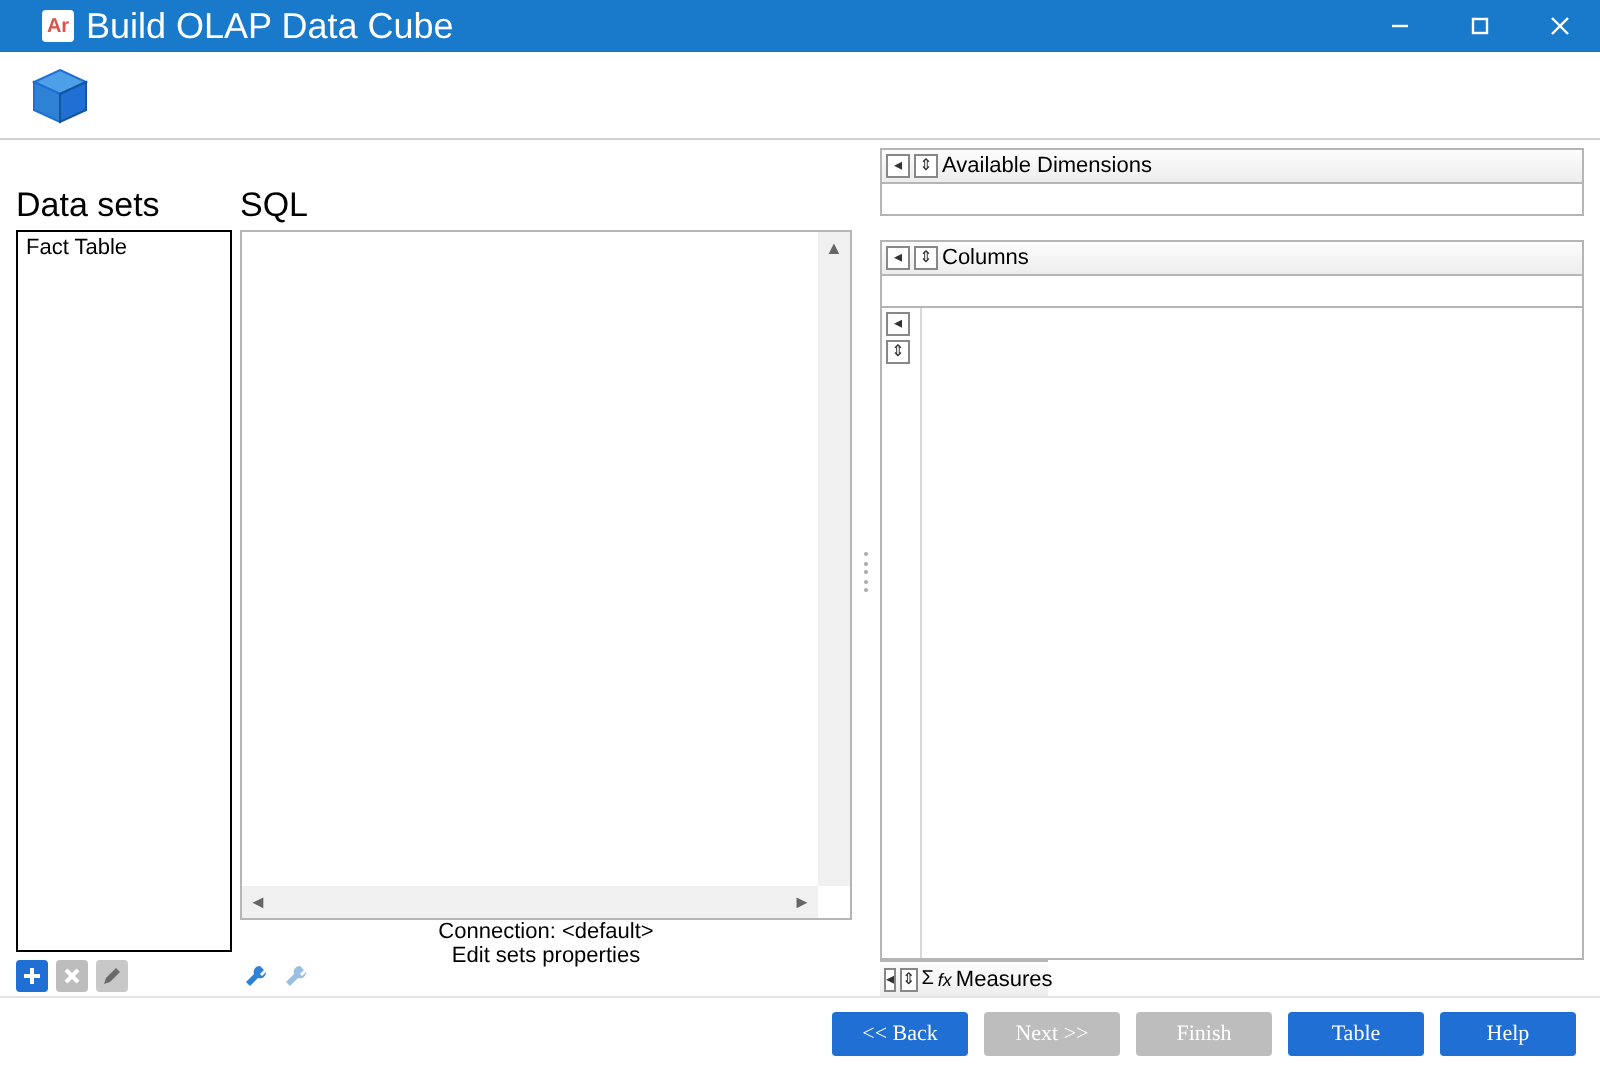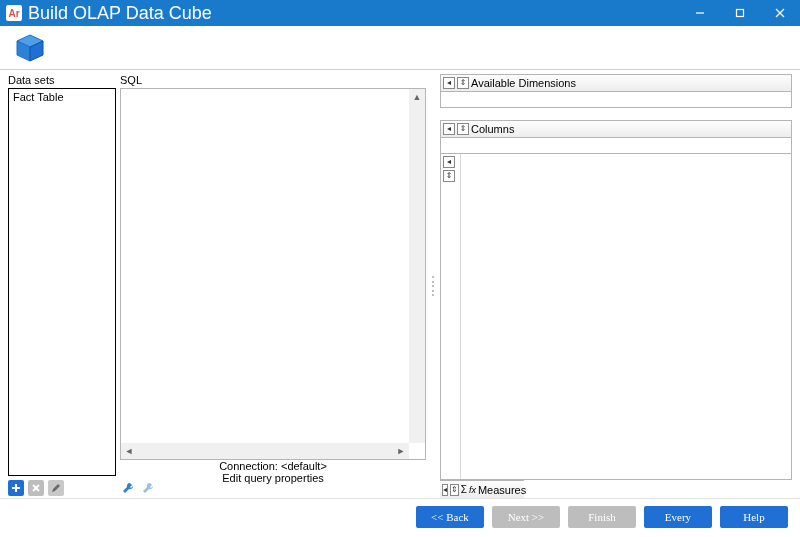--- a/index.html
+++ b/index.html
@@ -1,36 +1,36 @@
 <!DOCTYPE html>
 <html><head>
 <meta charset="utf-8">
 <style>
   * { box-sizing: border-box; margin: 0; padding: 0; font-family: "Segoe UI", Tahoma, sans-serif; font-size: 11px; }
   html, body { width: 800px; height: 537px; background: #fff; overflow: hidden; }
 
   
-  .titlebar { height: 26px; background: #1979ca; color: #fff; display: flex; align-items: center; padding-left: 6px; }
+  .titlebar { height: 26px; background: #1979ca; color: #fff; display: flex; align-items: center; padding-left: 21px; }
   .titlebar .app-icon { width: 16px; height: 16px; background: #fff; color: #d9534f; border-radius: 2px; display: flex; align-items: center; justify-content: center; font-weight: bold; font-size: 10px; margin-right: 6px; }
   .titlebar .title { flex: 1; font-size: 18px; }
   .titlebar .win-controls { display: flex; }
   .titlebar .win-btn { width: 40px; height: 26px; display: flex; align-items: center; justify-content: center; cursor: pointer; }
   .titlebar .win-btn svg { stroke: #fff; fill: none; }
 
   
   .header { height: 44px; display: flex; align-items: center; padding: 6px 10px; border-bottom: 1px solid #d0d0d0; background: #fff; }
   .header .cube-icon { width: 32px; height: 32px; margin-right: 70px; margin-left: 4px; }
   .header .desc { font-size: 11px; color: #000; }
 
   
   .main { display: flex; height: 428px; padding: 4px 8px 0 8px; gap: 4px; }
 
   
   .col-datasets { width: 108px; display: flex; flex-direction: column; }
-  .col-label { font-size: 11px; color: #000; margin-bottom: 2px; }
+  .col-label { font-size: 17px; color: #000; margin-bottom: 2px; margin-top: 19px; }
   .datasets-list { flex: 1; border: 1px solid #000000; background: #fff; overflow: auto; }
   .datasets-list .item { padding: 2px 4px; cursor: pointer; }
   .datasets-toolbar { height: 20px; display: flex; align-items: center; gap: 4px; margin-top: 2px; }
   .small-btn { width: 16px; height: 16px; border-radius: 2px; display: flex; align-items: center; justify-content: center; cursor: pointer; }
   .small-btn.add { background: #1f6fd4; color: #fff; }
   .small-btn.del { background: #bdbdbd; color: #fff; }
   .small-btn.edit { background: #c8c8c8; color: #5a5a5a; }
 
   
   .col-sql { width: 306px; display: flex; flex-direction: column; }
@@ -146,21 +146,21 @@
       <div class="sql-scroll-h">
         <div class="scroll-arrow">◄</div>
         <div class="scroll-arrow">►</div>
       </div>
     </div>
     <div class="sql-footer">
       <div>
         <span>Connection:</span>
         <span>&lt;default&gt;</span>
       </div>
-      <div class="link">Edit query properties</div>
+      <div class="link">Edit sets properties</div>
     </div>
     <div class="sql-tools">
       <div class="tool-icon">
         <svg width="14" height="14">
             <path d="M9 2a3 3 0 0 0-3 4L2 10l2 2 4-4a3 3 0 0 0 4-3l-2 2-1-1 2-2z" fill="#2e82d6"></path>
           </svg>
       </div>
       <div class="tool-icon">
         <svg width="14" height="14">
             <path d="M9 2a3 3 0 0 0-3 4L2 10l2 2 4-4a3 3 0 0 0 4-3l-2 2-1-1 2-2z" fill="#9abfe3"></path>
@@ -210,15 +210,15 @@
       <span>Measures</span>
     </div>
   </div>
 
 </div>
 
 <div class="footer">
   <button class="btn primary">&lt;&lt; Back</button>
   <button class="btn disabled">Next &gt;&gt;</button>
   <button class="btn disabled">Finish</button>
-  <button class="btn primary">Every</button>
+  <button class="btn primary">Table</button>
   <button class="btn primary">Help</button>
 </div>
 
 </body></html>

